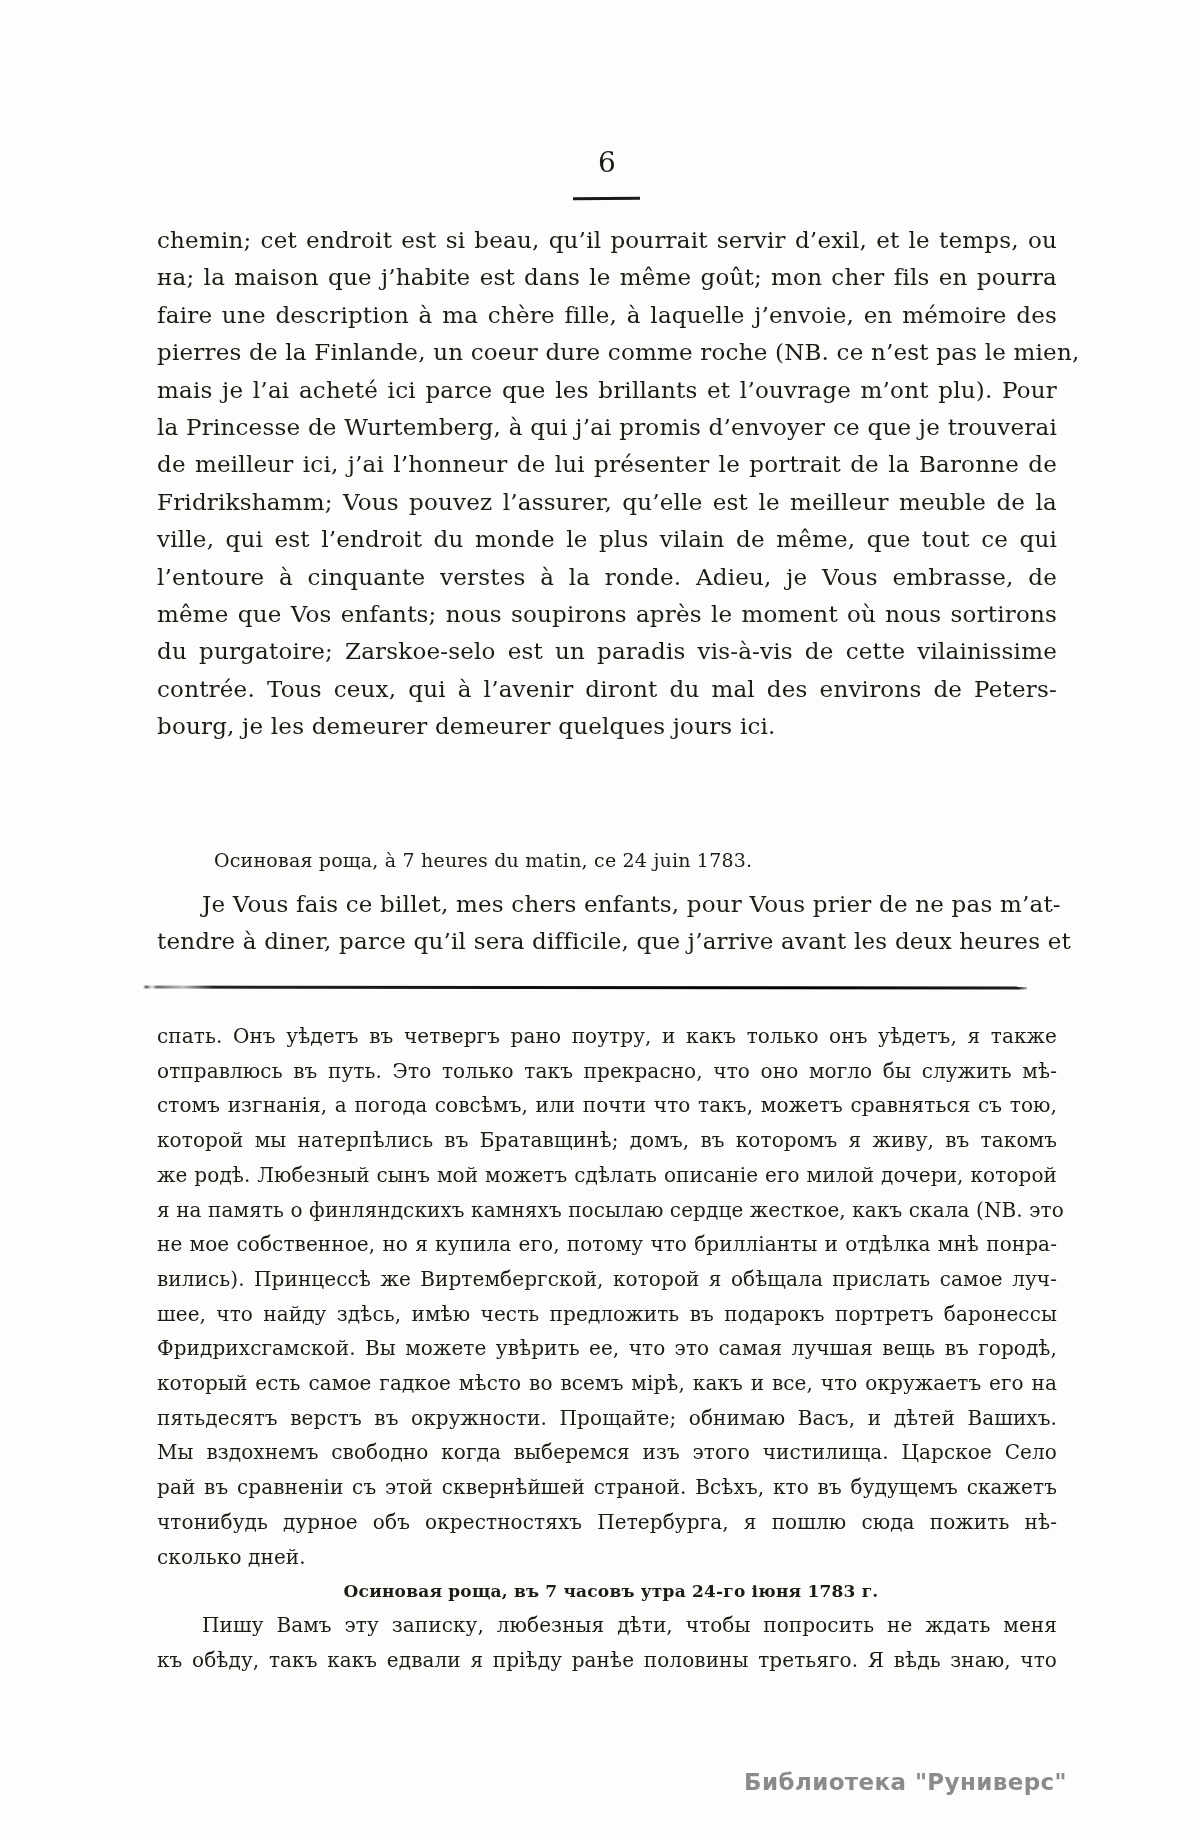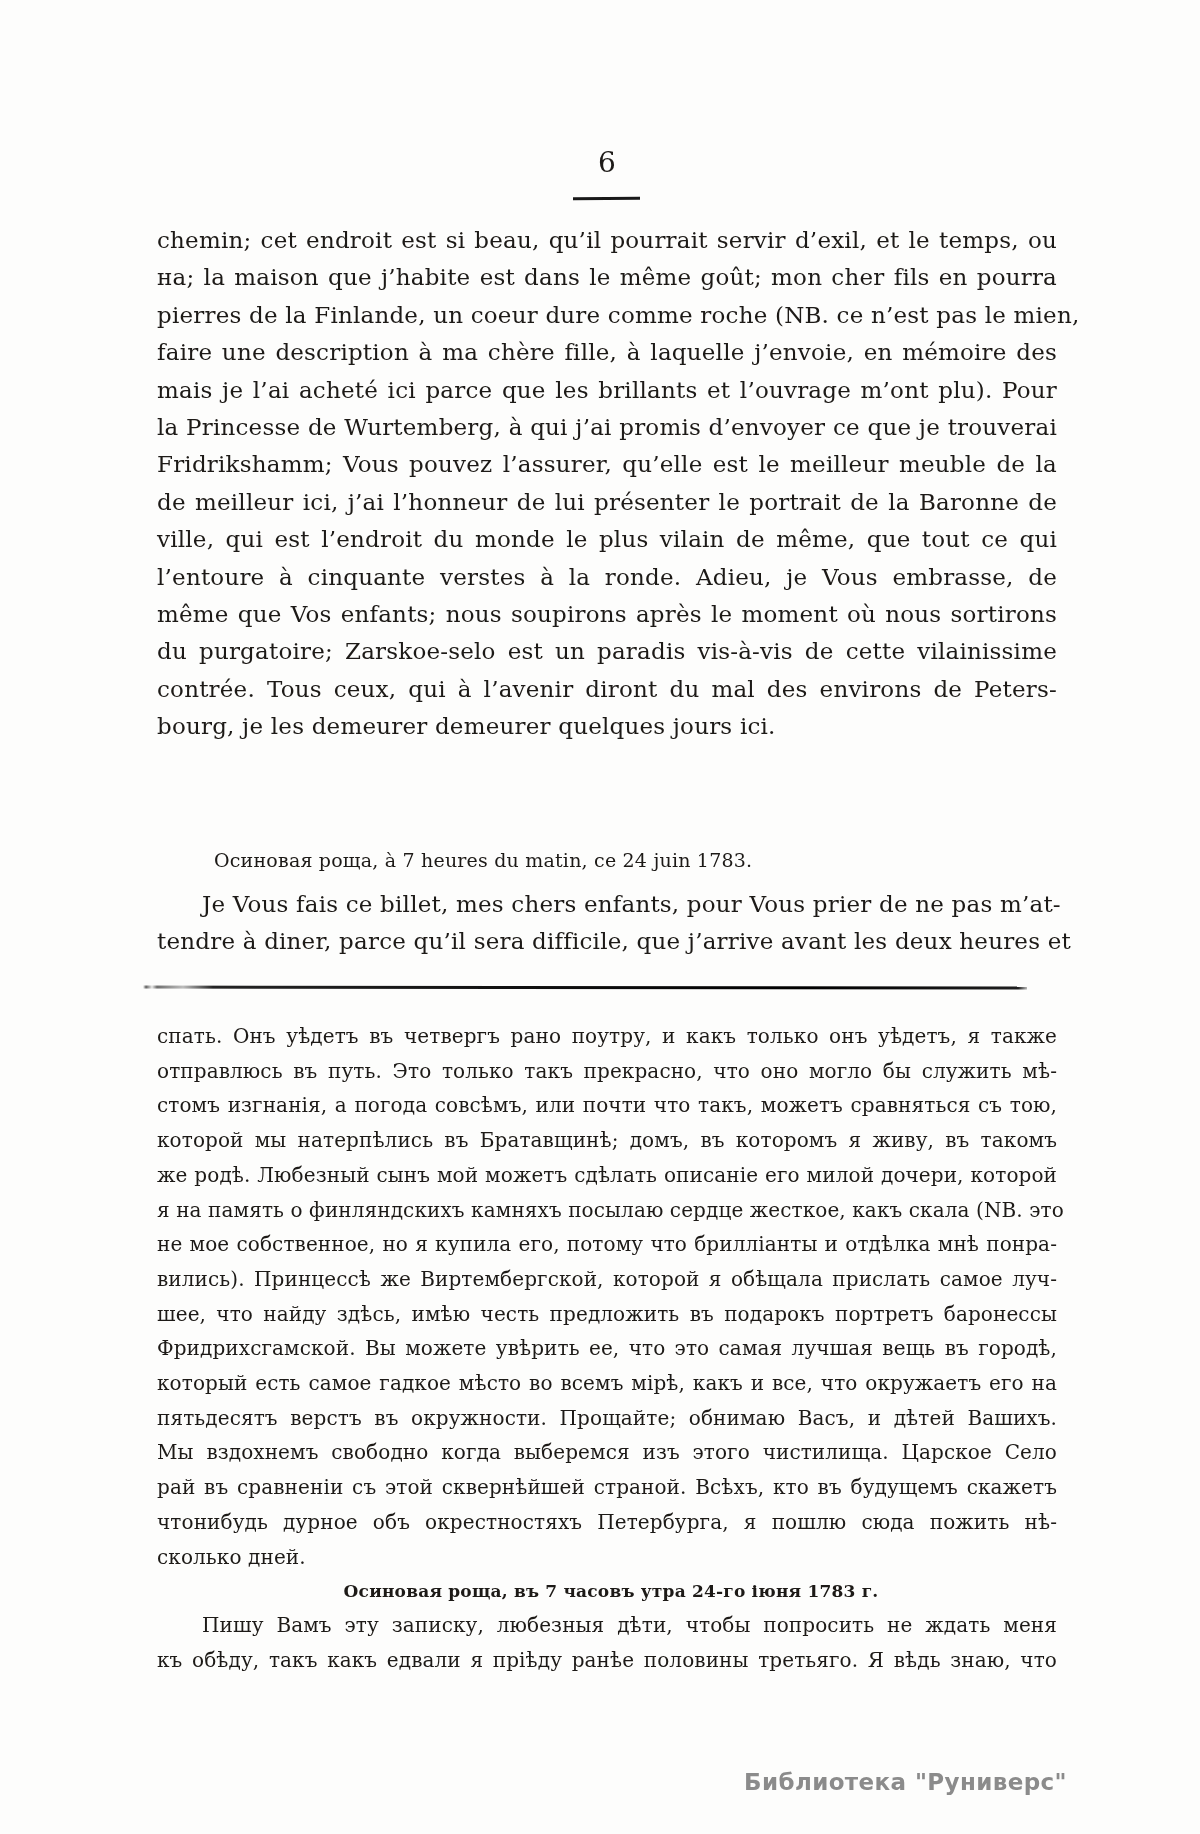--- a/index.html
+++ b/index.html
@@ -55,26 +55,26 @@
 
 <div class="page">
 
   <div class="page-number">6</div>
 
   <div class="header-rule"></div>
 
   <div class="text-block fr-body" style="top:222px;" data-last-align="left">
       <div class="line">chemin; cet endroit est si beau, qu’il pourrait servir d’exil, et le temps, ou</div>
       <div class="line">на;  la maison que j’habite est dans le même goût; mon cher fils en pourra</div>
+      <div class="line">faire une  description à ma chère fille, à laquelle j’envoie, en mémoire des</div>
       <div class="line">pierres de la Finlande, un coeur dure comme roche (NB. ce n’est pas le mien,</div>
-      <div class="line">faire une  description à ma chère fille, à laquelle j’envoie, en mémoire des</div>
       <div class="line">mais je l’ai acheté ici parce que les brillants et l’ouvrage m’ont plu). Pour</div>
       <div class="line">la Princesse de Wurtemberg, à qui j’ai promis d’envoyer ce que je trouverai</div>
+      <div class="line">de meilleur ici, j’ai l’honneur de lui présenter le portrait de la Baronne de</div>
       <div class="line">Fridrikshamm; Vous pouvez l’assurer, qu’elle est le meilleur meuble de la</div>
-      <div class="line">de meilleur ici, j’ai l’honneur de lui présenter le portrait de la Baronne de</div>
       <div class="line">ville, qui est l’endroit du monde le plus vilain de même, que tout ce qui</div>
       <div class="line">l’entoure à cinquante verstes à la ronde. Adieu, je Vous embrasse, de</div>
       <div class="line">même que Vos enfants; nous soupirons après le moment où nous sortirons</div>
       <div class="line">du purgatoire; Zarskoe-selo est un paradis vis-à-vis de cette vilainissime</div>
       <div class="line">contrée. Tous ceux, qui à l’avenir diront du mal des environs de Peters-</div>
       <div class="line">bourg, je les demeurer demeurer quelques jours ici.</div>
     </div>
 
   <div class="dateline-fr">Осиновая роща, à 7 heures du matin, ce 24 juin 1783.</div>
 

